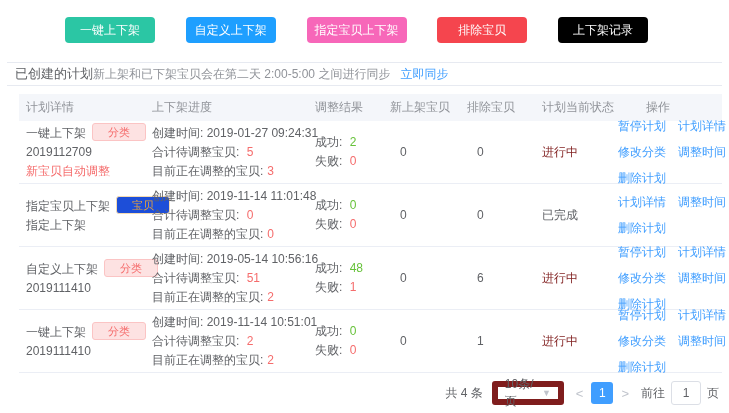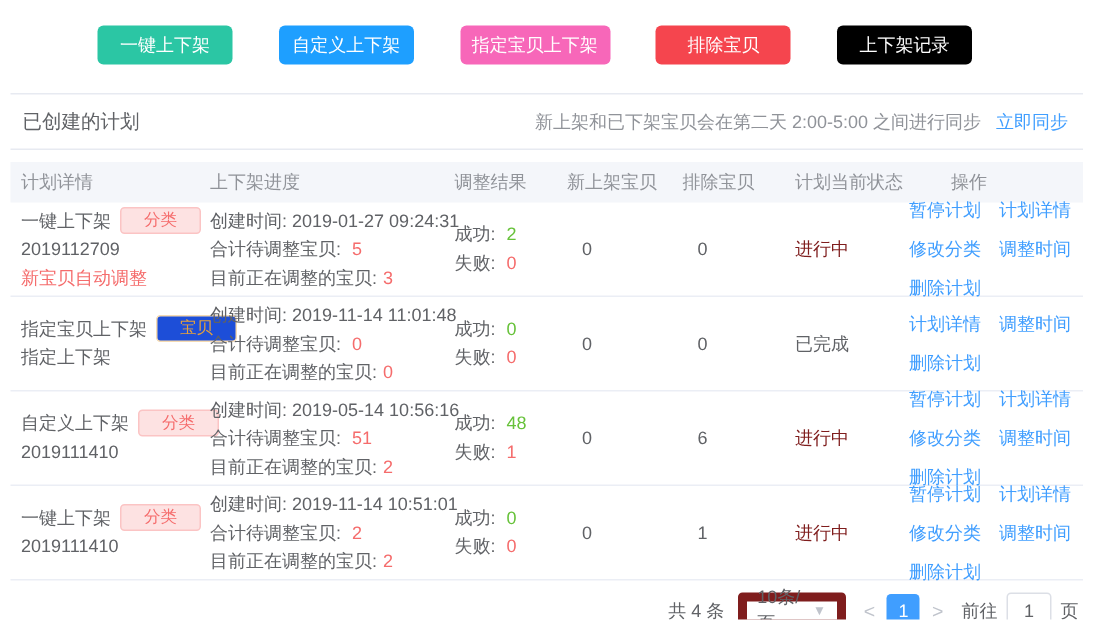--- a/index.html
+++ b/index.html
@@ -11,30 +11,30 @@
   .btn { min-width: 90px; height: 26px; line-height: 26px; padding: 0 8px; border: none;
          border-radius: 4px; color: #fff; font-size: 12px; text-align: center; cursor: pointer;
          font-family: inherit; }
   .btn-teal   { background: #2bc6a4; }
   .btn-blue   { background: #1e9fff; }
   .btn-pink   { background: #f767b9; }
   .btn-red    { background: #f5454e; }
   .btn-orange { background: #000000; }
 
   
-  .panel-header { margin: 19px 7px 0 7px; height: 38px; border-top: 1px solid #e7eaf1;
+  .panel-header { margin: 19px 7px 0 7px; height: 24px; border-top: 1px solid #e7eaf1;
                   border-bottom: 1px solid #e7eaf1; display: flex; align-items: center;
-                  justify-content: space-between; padding: 0 10px 0 8px; }
+                  padding: 0 10px 0 8px; }
   .panel-title { font-size: 13px; color: #606266; }
   .sync-wrap { display: flex; align-items: center; }
   .sync-note { color: #909399; font-size: 12px; }
   .sync-link { color: #409eff; margin-left: 10px; cursor: pointer; }
 
   
-  .table { margin: 8px 7px 0 7px; }
+  .table { margin: 8px 7px 0 19px; }
   .thead { display: flex; align-items: center; height: 27px; background: #f4f6fa; color: #909399; }
   .trow  { display: flex; align-items: center; height: 63px; border-bottom: 1px solid #ebeef5; }
   .cell { flex: none; }
   .c1 { width: 133px; padding-left: 7px; }
   .c2 { width: 163px; }
   .c3 { width: 75px; }
   .c4 { width: 77px; }
   .c5 { width: 75px; }
   .c6 { width: 76px; }
   .c7 { flex: 1 1 auto; }

